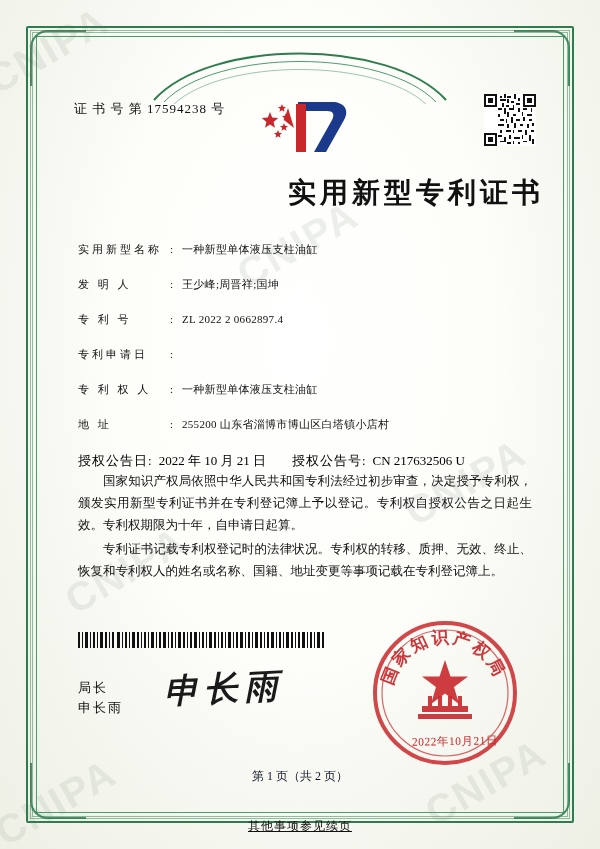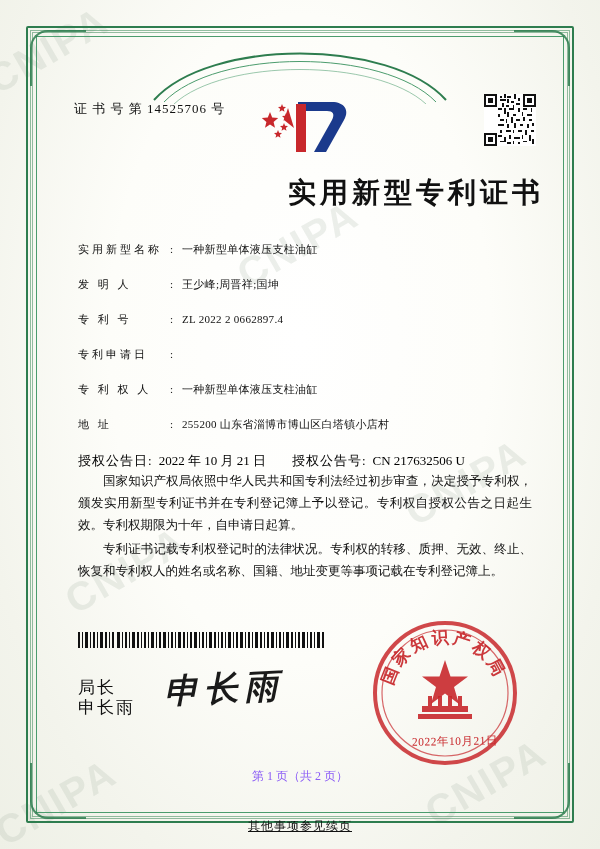--- a/index.html
+++ b/index.html
@@ -181,21 +181,21 @@
     left: 22px;
     top: 562px;
     width: 250px;
     height: 16px;
   }
 
   .signature-block {
     position: absolute;
     left: 22px;
     top: 608px;
-    font-size: 17px;
+    font-size: 13px;
     line-height: 20px;
     letter-spacing: 2px;
     color: #111;
   }
   .handwriting {
     position: absolute;
     left: 108px;
     top: 596px;
     font-size: 34px;
     font-family: "DejaVu Serif", serif;
@@ -223,21 +223,21 @@
     letter-spacing: .5px;
     transform: rotate(-1deg);
   }
 
   .page-num {
     position: absolute;
     left: 0; right: 0;
     bottom: 14px;
     text-align: center;
     font-size: 12px;
-    color: #8b5cf6;
+    color: #0f172a;
   }
 
   .footer-note {
     position: absolute;
     left: 0; right: 0;
     bottom: 14px;
     text-align: center;
     font-size: 12px;
     letter-spacing: 1px;
     color: #111;
@@ -265,21 +265,21 @@
   <div class="corner br"></div>
 
   <svg class="top-arc" viewBox="0 0 300 70">
     <path d="M4 66 C 60 4, 240 4, 296 66" fill="none" stroke="#2e7d4f" stroke-width="2"></path>
     <path d="M14 68 C 66 14, 234 14, 286 68" fill="none" stroke="#4b9c6d" stroke-width="1"></path>
     <path d="M24 70 C 74 24, 226 24, 276 70" fill="none" stroke="#4b9c6d" stroke-width="0.8" opacity="0.7"></path>
   </svg>
 
   <div class="content">
 
-    <div class="cert-no">证 书 号 第 14525706 号</div>
+    <div class="cert-no">证 书 号 第 17594238 号</div>
 
     <svg class="qr" viewBox="0 0 29 29" shape-rendering="crispEdges">
       <rect width="29" height="29" fill="#ffffff"></rect>
       <g fill="#111">
         <rect x="0" y="0" width="7" height="1"></rect>
           <rect x="0" y="6" width="7" height="1"></rect>
         <rect x="0" y="0" width="1" height="7"></rect>
           <rect x="6" y="0" width="1" height="7"></rect>
         <rect x="2" y="2" width="3" height="3"></rect>
         <rect x="22" y="0" width="7" height="1"></rect>

